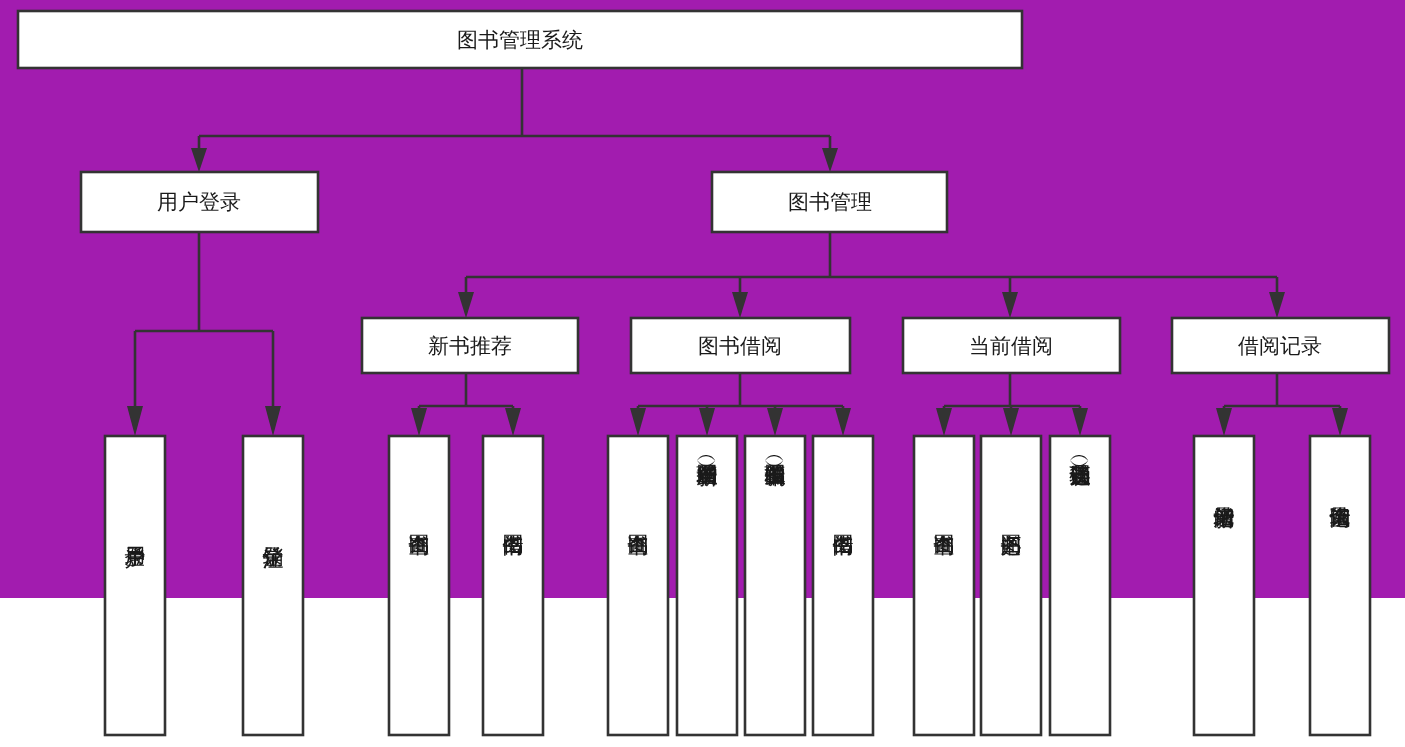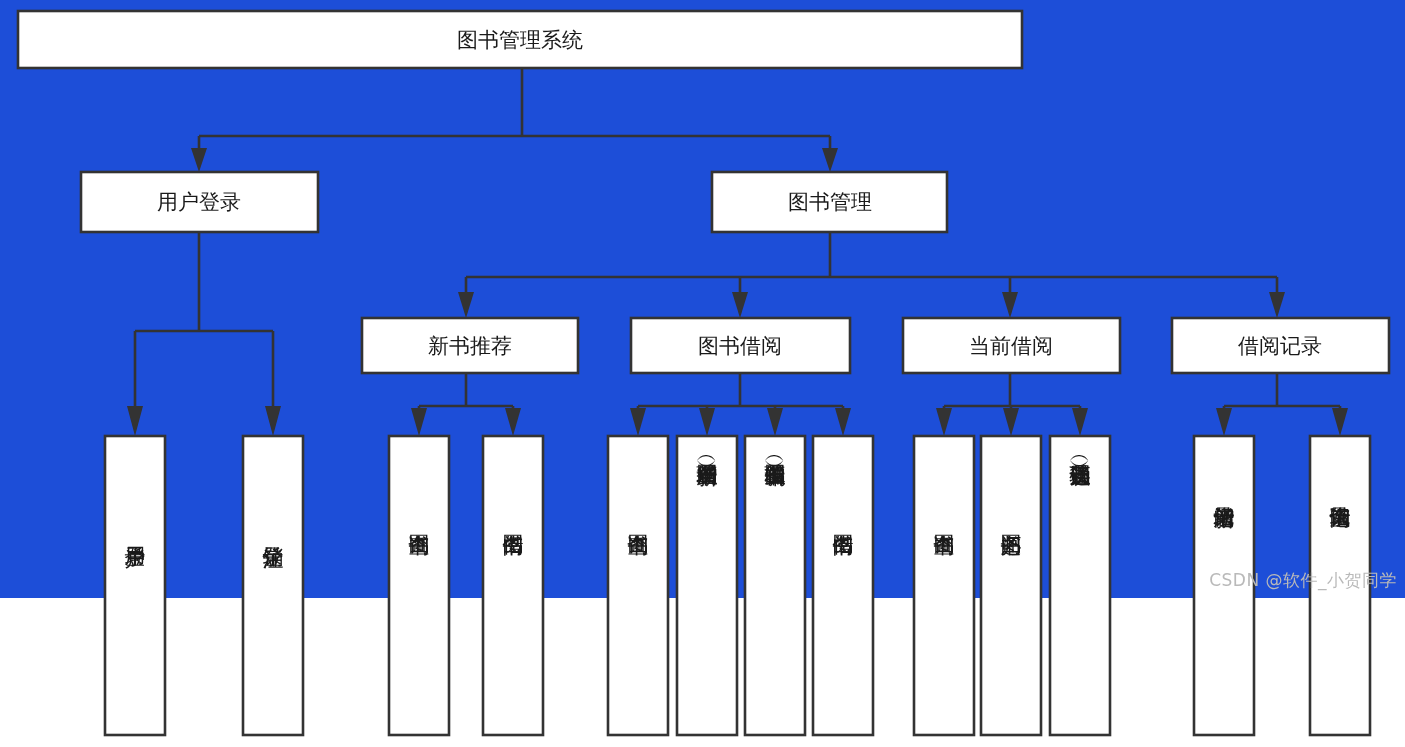--- a/index.html
+++ b/index.html
@@ -10,21 +10,21 @@
   body {
     width: 1405px;
     height: 747px;
     font-family: "DejaVu Sans", "Liberation Sans", sans-serif;
     overflow: hidden;
   }
   #diagram-root {
     position: relative;
     width: 1405px;
     height: 598px;
-    background: #1d4ed8;
+    background: #a21caf;
   }
   svg.diagram {
     position: absolute;
     left: 0;
     top: 0;
     width: 1405px;
     height: 747px;
   }
   .node-rect {
     fill: #ffffff;
@@ -232,15 +232,14 @@
       <rect class="node-rect" x="1194" y="436" width="60" height="299"></rect>
       <text class="node-label-v" x="1224" y="490" style="writing-mode:vertical-rl;text-orientation:upright;">新增借阅记录</text>
     </g>
     <g>
       <rect class="node-rect" x="1310" y="436" width="60" height="299"></rect>
       <text class="node-label-v" x="1340" y="490" style="writing-mode:vertical-rl;text-orientation:upright;">查询借阅记录</text>
     </g>
 
   </svg>
 
-  <div class="watermark">CSDN @软件_小贺同学</div>
 
 </div>
 
 </body></html>

